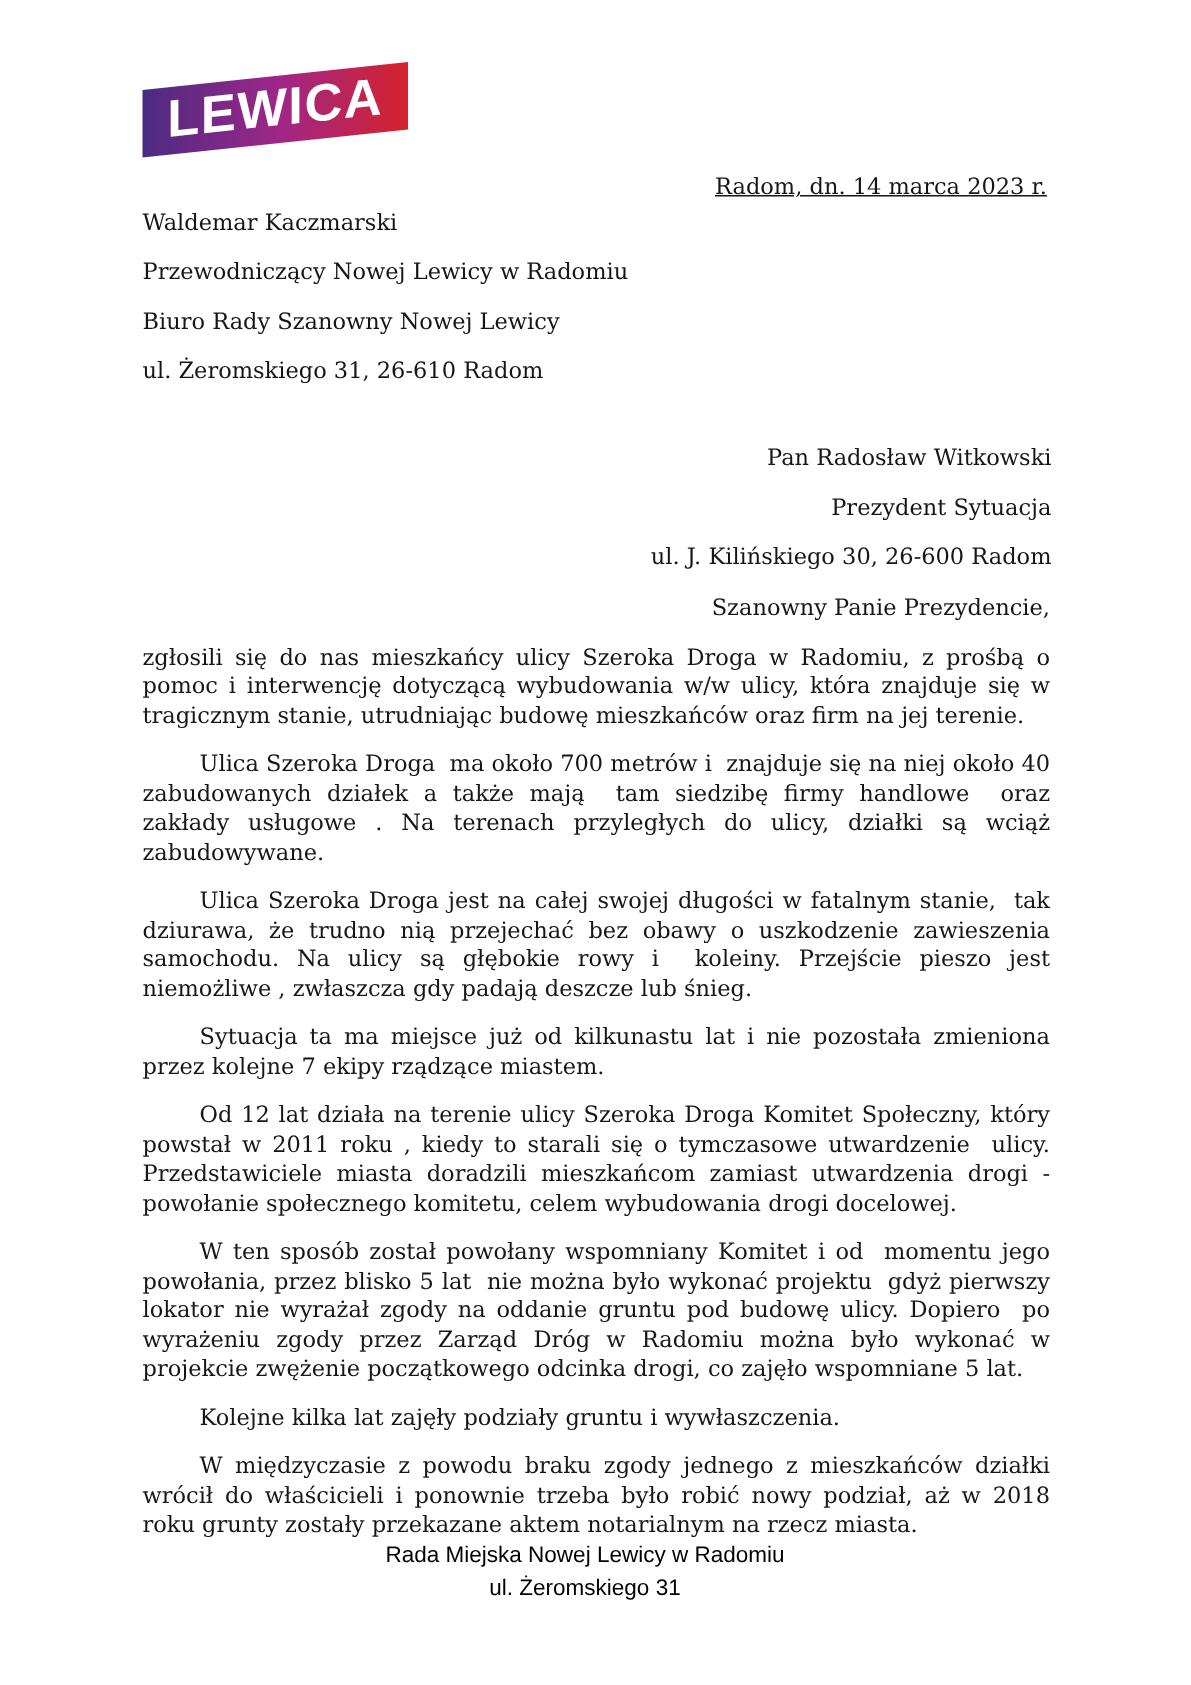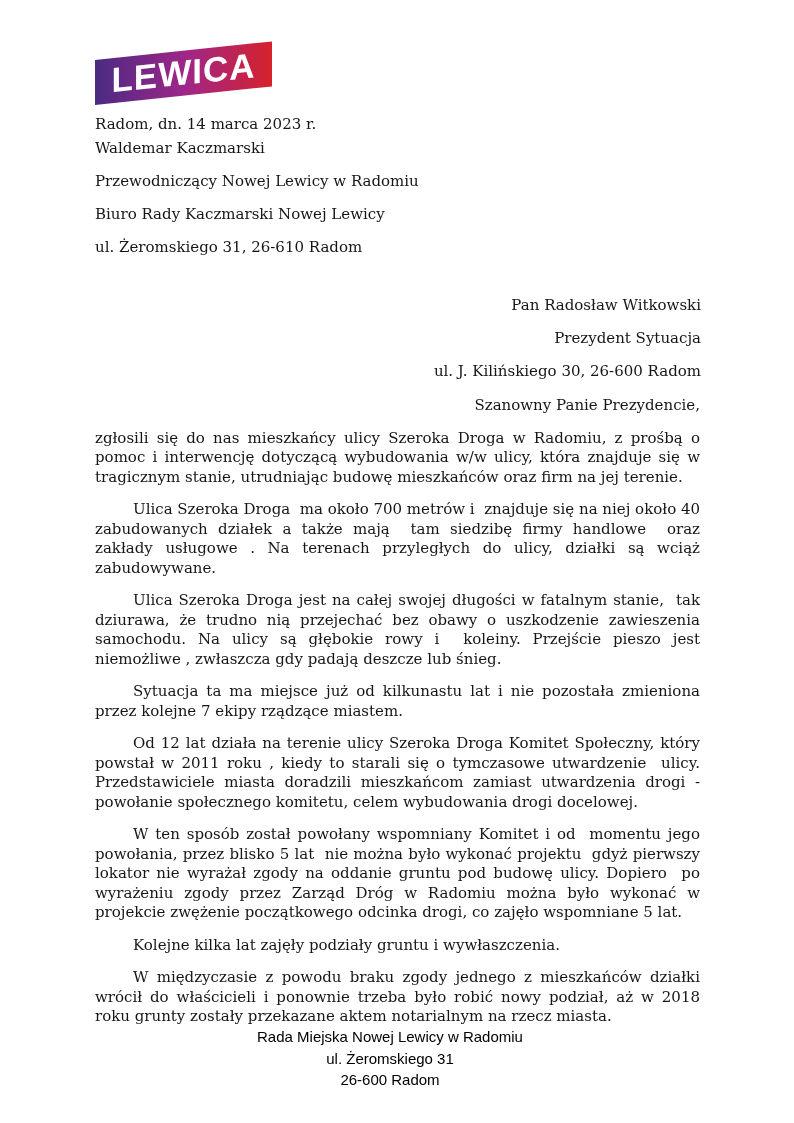--- a/index.html
+++ b/index.html
@@ -41,21 +41,23 @@
     line-height: 1;
     padding-bottom: 2px;
   }
 
   
   .date-line {
     position: absolute;
     top: 115px;
     left: 95px;
     right: 96px;
+    text-align: right;
     font-size: 15px;
+    text-decoration: underline;
   }
 
   
   .sender-block {
     position: absolute;
     top: 132px;
     left: 95px;
     font-size: 15px;
   }
   .sender-block .addr-line { line-height: 33px; }
@@ -112,21 +114,21 @@
 
   <div class="logo-band" style="background: linear-gradient(90deg, rgb(74, 43, 130) 0%, rgb(160, 38, 136) 52%, rgb(214, 34, 43) 100%);">
     <span class="logo-text" style="color: rgb(255, 255, 255);">LEWICA</span>
   </div>
 
   <div class="date-line">Radom, dn. 14 marca 2023 r.</div>
 
   <div class="sender-block">
     <div class="addr-line">Waldemar Kaczmarski</div>
     <div class="addr-line">Przewodniczący Nowej Lewicy w Radomiu</div>
-    <div class="addr-line">Biuro Rady Kaczmarski Nowej Lewicy</div>
+    <div class="addr-line">Biuro Rady Szanowny Nowej Lewicy</div>
     <div class="addr-line">ul. Żeromskiego 31, 26-610 Radom</div>
   </div>
 
   <div class="recipient-block">
     <div class="addr-line">Pan Radosław Witkowski</div>
     <div class="addr-line">Prezydent Sytuacja</div>
     <div class="addr-line">ul. J. Kilińskiego 30, 26-600 Radom</div>
   </div>
 
   <div class="letter-body">
@@ -137,16 +139,15 @@
     <p class="indent">Sytuacja ta ma miejsce już od kilkunastu lat i nie pozostała zmieniona przez kolejne 7 ekipy rządzące miastem.</p>
     <p class="indent">Od 12 lat działa na terenie ulicy Szeroka Droga Komitet Społeczny, który powstał w 2011 roku , kiedy to starali się o tymczasowe utwardzenie  ulicy. Przedstawiciele miasta doradzili mieszkańcom zamiast utwardzenia drogi -  powołanie społecznego komitetu, celem wybudowania drogi docelowej.</p>
     <p class="indent">W ten sposób został powołany wspomniany Komitet i od  momentu jego powołania, przez blisko 5 lat  nie można było wykonać projektu  gdyż pierwszy lokator nie wyrażał zgody na oddanie gruntu pod budowę ulicy. Dopiero  po wyrażeniu zgody przez Zarząd Dróg w Radomiu można było wykonać w projekcie zwężenie początkowego odcinka drogi, co zajęło wspomniane 5 lat.</p>
     <p class="indent">Kolejne kilka lat zajęły podziały gruntu i wywłaszczenia.</p>
     <p class="indent">W międzyczasie z powodu braku zgody jednego z mieszkańców działki wrócił do właścicieli i ponownie trzeba było robić nowy podział, aż w 2018 roku grunty zostały przekazane aktem notarialnym na rzecz miasta.</p>
   </div>
 
   <div class="footer-block">
     <div>Rada Miejska Nowej Lewicy w Radomiu</div>
     <div>ul. Żeromskiego 31</div>
-    <div>26-600 Radom</div>
   </div>
 
 </div>
 
 </body></html>

